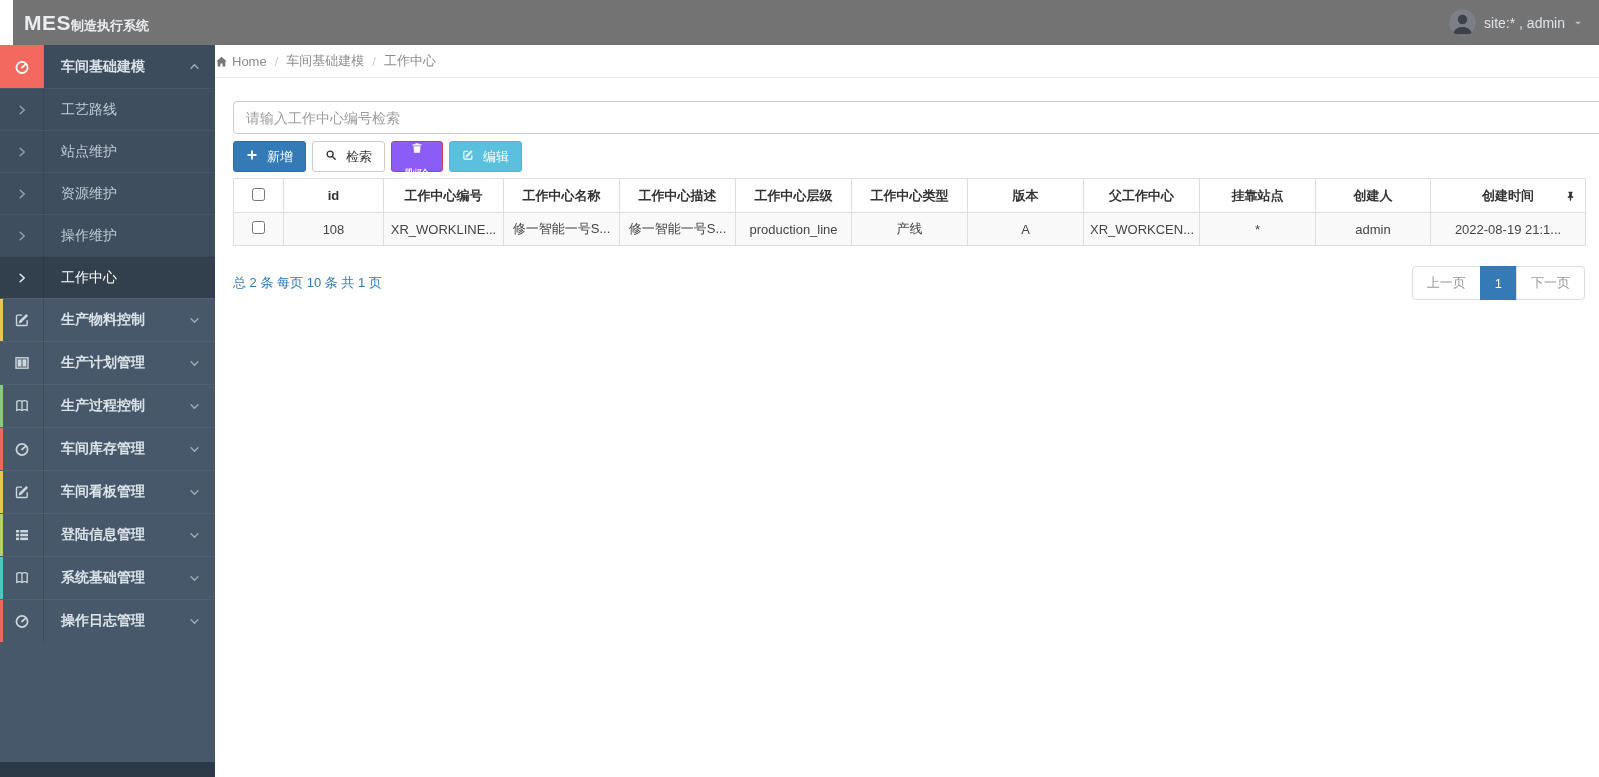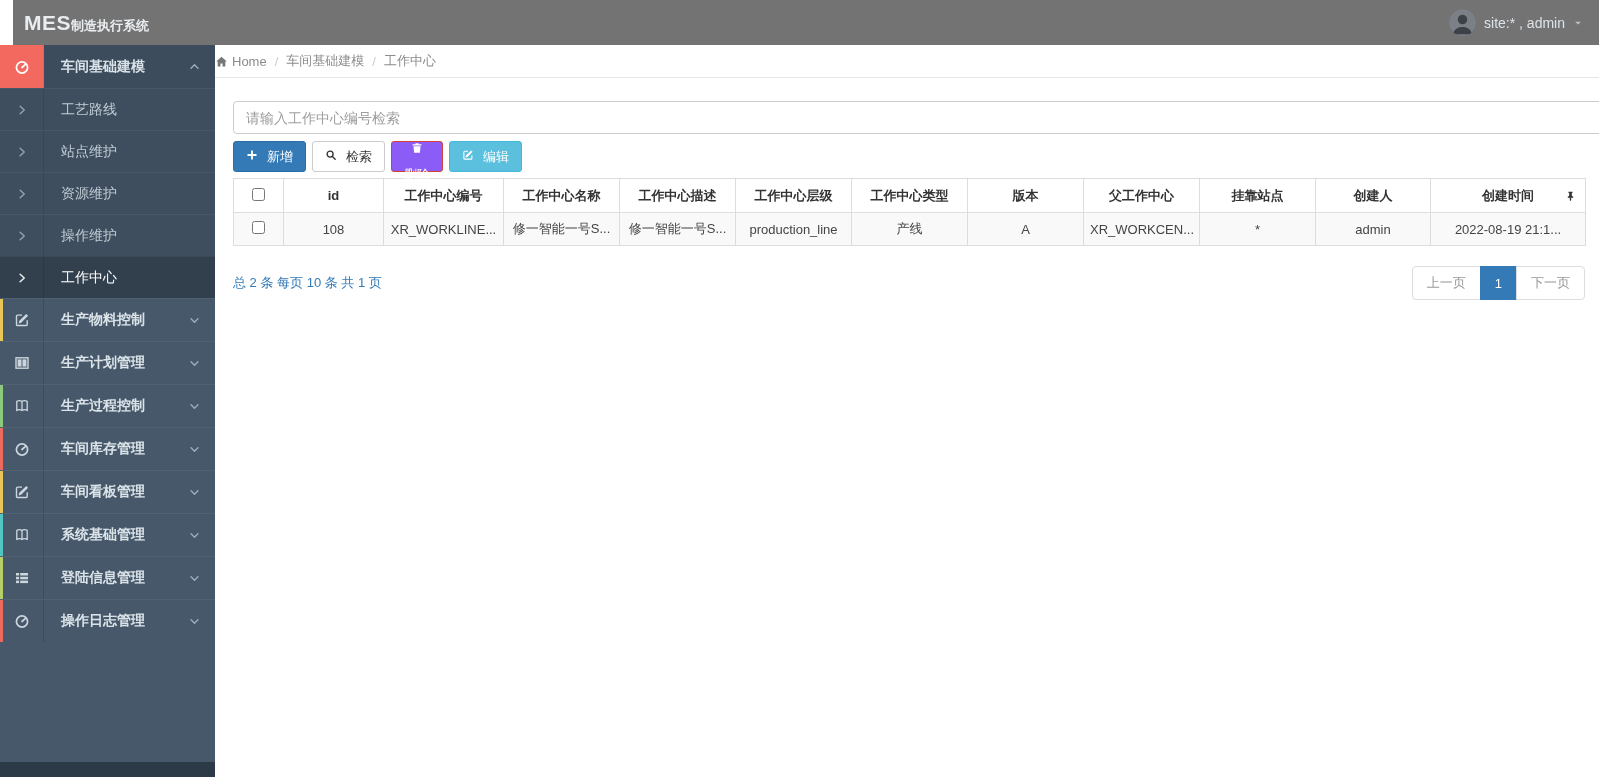--- a/index.html
+++ b/index.html
@@ -244,49 +244,49 @@
             </svg>
           </span>
           <span class="mi-label">车间看板管理</span>
           <span class="mi-chevron">
             <svg viewBox="0 0 16 16">
               <path d="M3 5.5l5 5 5-5" fill="none" stroke="currentColor" stroke-width="2" stroke-linecap="round" stroke-linejoin="round"></path>
             </svg>
           </span>
         </div>
         <div class="menu-row">
-          <span class="strip" style="background: rgb(82, 197, 192);"></span>
-          <span class="mi-icon">
-            <svg viewBox="0 0 16 16">
-              <path d="M2.8 3.3c2-.9 3.7-.9 5.2.2 1.5-1.1 3.2-1.1 5.2-.2v9c-2-.9-3.7-.9-5.2.2-1.5-1.1-3.2-1.1-5.2-.2z" fill="none" stroke="currentColor" stroke-width="1.3"></path>
-              <line x1="8" y1="3.8" x2="8" y2="12.2" stroke="currentColor" stroke-width="1.3"></line>
-            </svg>
-          </span>
-          <span class="mi-label">系统基础管理</span>
-          <span class="mi-chevron">
-            <svg viewBox="0 0 16 16">
-              <path d="M3 5.5l5 5 5-5" fill="none" stroke="currentColor" stroke-width="2" stroke-linecap="round" stroke-linejoin="round"></path>
-            </svg>
-          </span>
-        </div>
-        <div class="menu-row">
           <span class="strip" style="background: rgb(181, 208, 106);"></span>
           <span class="mi-icon">
             <svg viewBox="0 0 16 16">
               <g fill="currentColor">
                 <rect x="2" y="3" width="3.1" height="2.5"></rect>
                 <rect x="6.2" y="3" width="7.8" height="2.5"></rect>
                 <rect x="2" y="6.8" width="3.1" height="2.5"></rect>
                 <rect x="6.2" y="6.8" width="7.8" height="2.5"></rect>
                 <rect x="2" y="10.6" width="3.1" height="2.5"></rect>
                 <rect x="6.2" y="10.6" width="7.8" height="2.5"></rect>
               </g>
             </svg>
           </span>
           <span class="mi-label">登陆信息管理</span>
+          <span class="mi-chevron">
+            <svg viewBox="0 0 16 16">
+              <path d="M3 5.5l5 5 5-5" fill="none" stroke="currentColor" stroke-width="2" stroke-linecap="round" stroke-linejoin="round"></path>
+            </svg>
+          </span>
+        </div>
+        <div class="menu-row">
+          <span class="strip" style="background: rgb(82, 197, 192);"></span>
+          <span class="mi-icon">
+            <svg viewBox="0 0 16 16">
+              <path d="M2.8 3.3c2-.9 3.7-.9 5.2.2 1.5-1.1 3.2-1.1 5.2-.2v9c-2-.9-3.7-.9-5.2.2-1.5-1.1-3.2-1.1-5.2-.2z" fill="none" stroke="currentColor" stroke-width="1.3"></path>
+              <line x1="8" y1="3.8" x2="8" y2="12.2" stroke="currentColor" stroke-width="1.3"></line>
+            </svg>
+          </span>
+          <span class="mi-label">系统基础管理</span>
           <span class="mi-chevron">
             <svg viewBox="0 0 16 16">
               <path d="M3 5.5l5 5 5-5" fill="none" stroke="currentColor" stroke-width="2" stroke-linecap="round" stroke-linejoin="round"></path>
             </svg>
           </span>
         </div>
         <div class="menu-row">
           <span class="strip" style="background: rgb(234, 106, 95);"></span>
           <span class="mi-icon">
             <svg viewBox="0 0 16 16">

